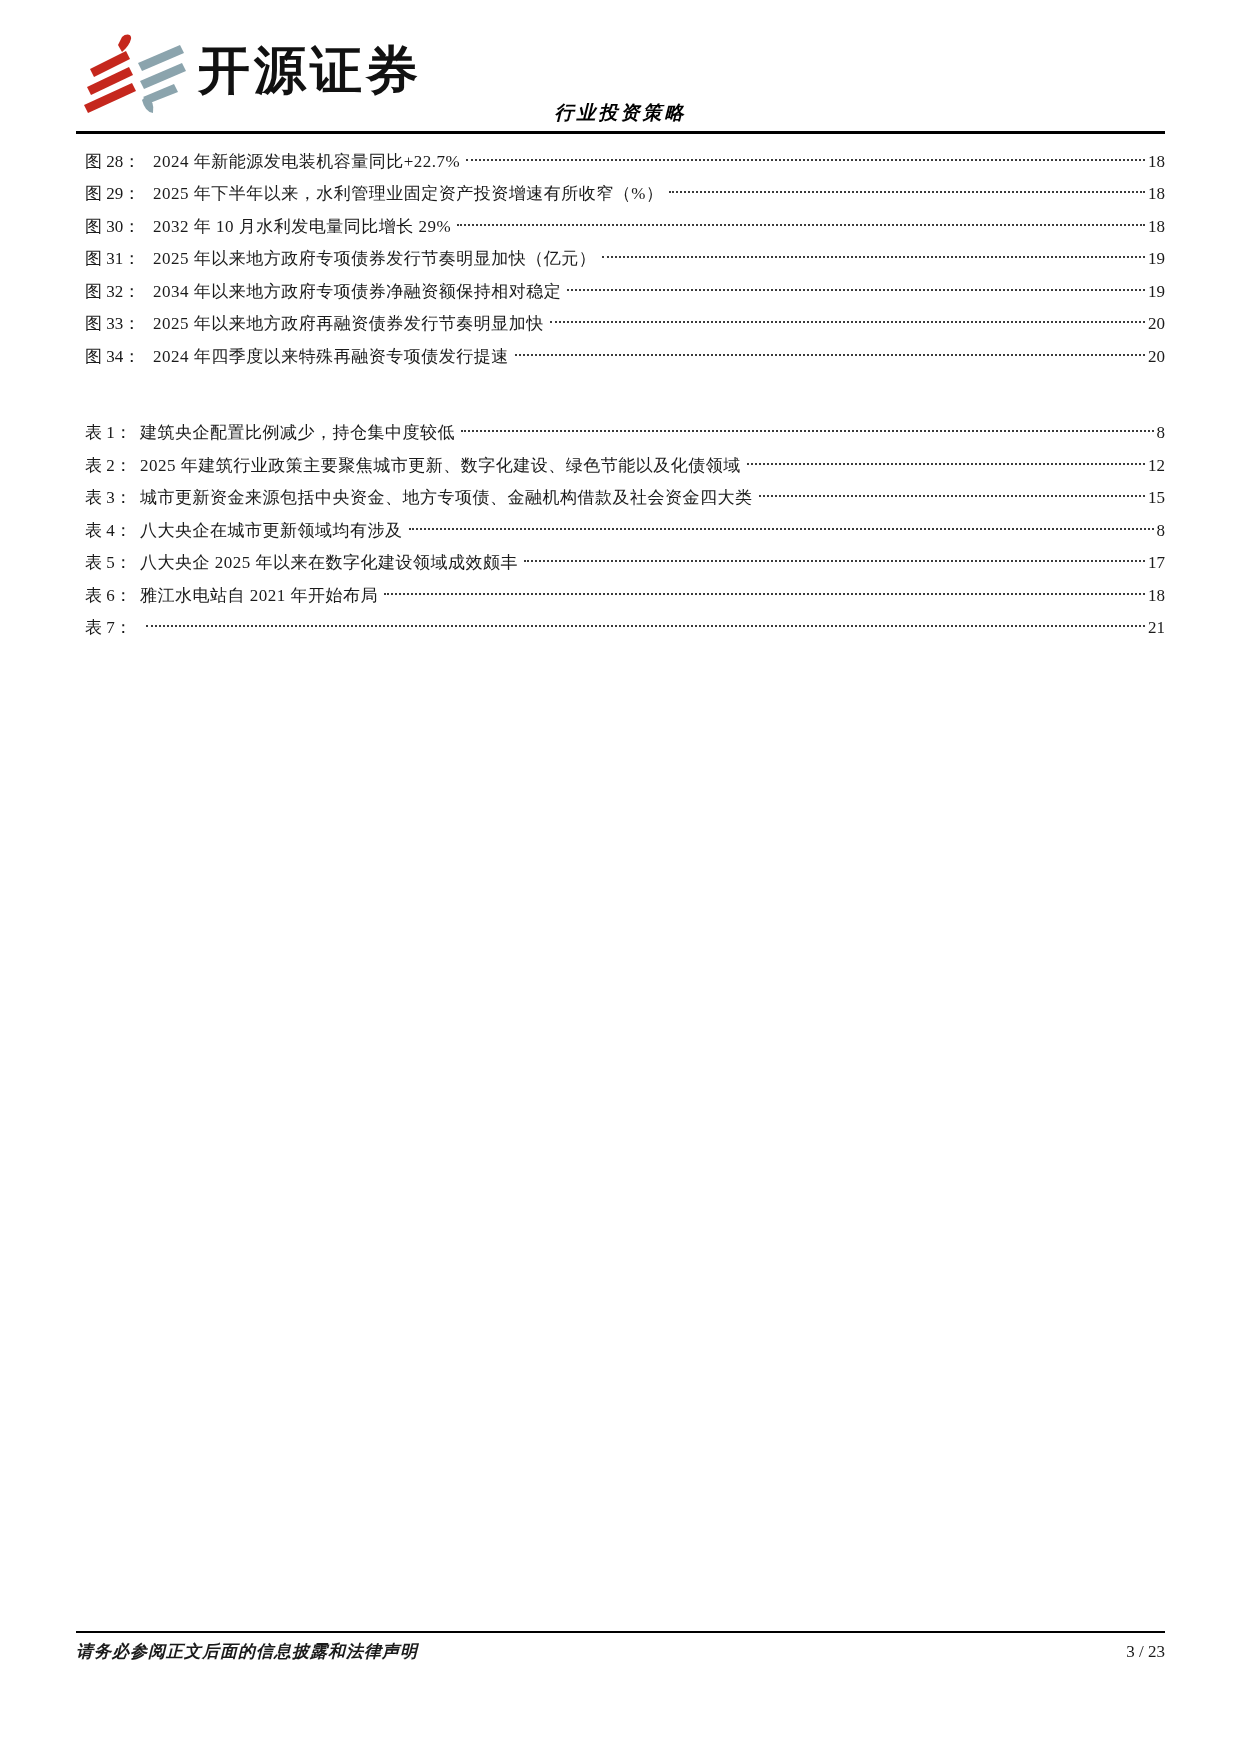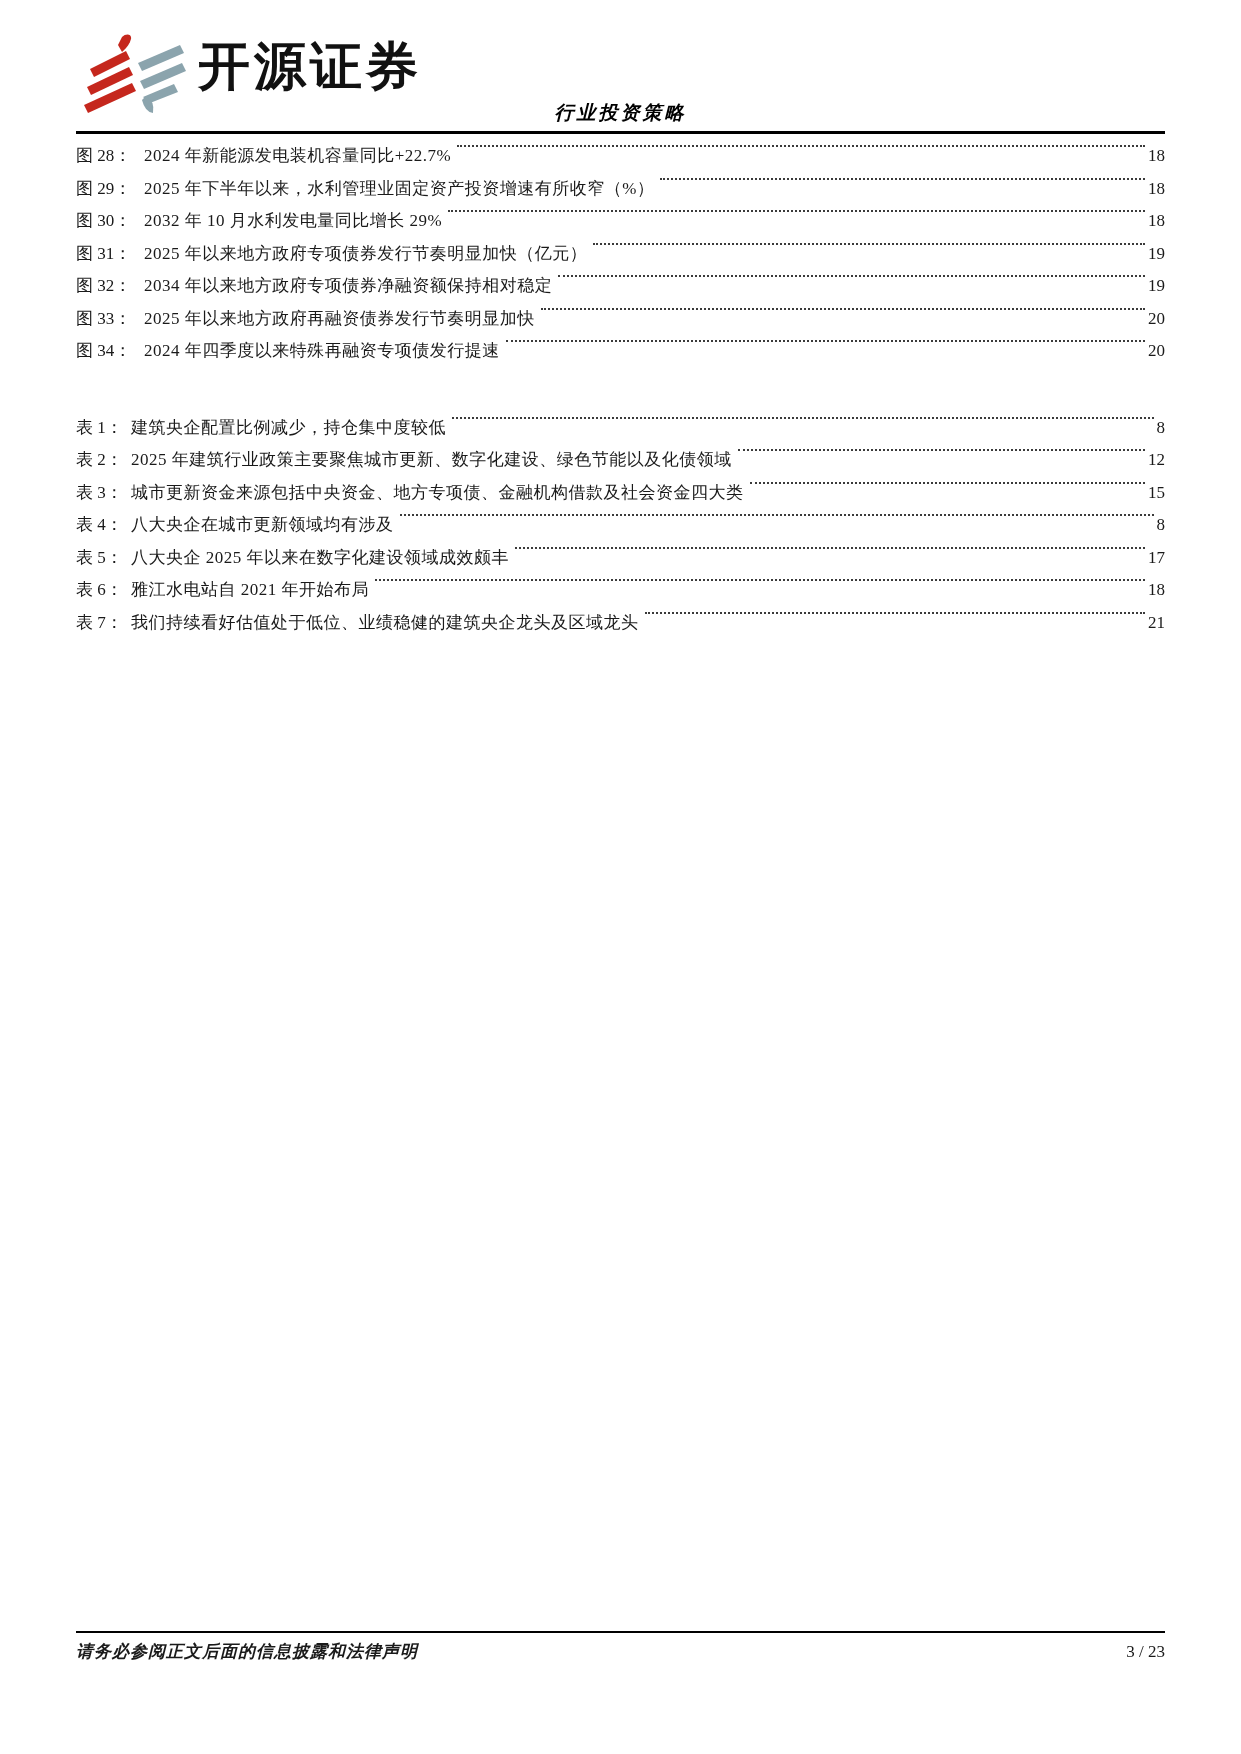--- a/index.html
+++ b/index.html
@@ -22,21 +22,21 @@
   
   .brand-row {
     margin-top: 34px;
     display: flex;
     align-items: center;
     gap: 10px;
     height: 80px;
   }
   .logo-mark { width: 112px; height: 80px; flex: 0 0 auto; }
   .logo-text {
-    font-family: Liberation Mono, monospace;
+    font-family: Liberation Serif, serif;
     font-weight: 800;
     font-size: 52px;
     letter-spacing: 4px;
     color: #111;
     line-height: 1;
     padding-bottom: 6px;
   }
   .report-type-row {
     margin-top: -14px;
     text-align: center;
@@ -51,25 +51,26 @@
   .header-rule {
     margin-top: 5px;
     border: none;
     border-top: 3px solid #000;
   }
   
   .toc-section { margin-top: 11px; }
   .toc-section.tables-section { margin-top: 44px; }
   .toc-row {
     display: flex;
-    align-items: flex-start;
+    align-items: center;
     height: 32.5px;
     font-size: 17px;
     white-space: nowrap;
     line-height: 1.25;
+    margin-left: 9px;
   }
   .toc-label { flex: 0 0 auto; }
   .figures-section .toc-label { width: 68px; }
   .tables-section  .toc-label { width: 55px; }
   .toc-title { flex: 0 0 auto; letter-spacing: 0.5px; }
   .toc-leader {
     flex: 1 1 auto;
     min-width: 12px;
     border-bottom: 2px dotted #3a3a3a;
     margin: 0 3px 3px 6px;
@@ -215,21 +216,20 @@
 
         <div class="toc-row">
           <span class="toc-label">表 6：</span>
           <span class="toc-title">雅江水电站自 2021 年开始布局</span>
           <span class="toc-leader"></span>
           <span class="toc-page">18</span>
         </div>
 
         <div class="toc-row">
           <span class="toc-label">表 7：</span>
-          <span class="toc-title">我们持续看好估值处于低位、业绩稳健的建筑央企龙头及区域龙头</span>
           <span class="toc-leader"></span>
           <span class="toc-page">21</span>
         </div>
       </div>
 
   </div>
 
   <div class="footer">
     <span class="disclaimer">请务必参阅正文后面的信息披露和法律声明</span>
     <span class="page-indicator">3 / 23</span>

